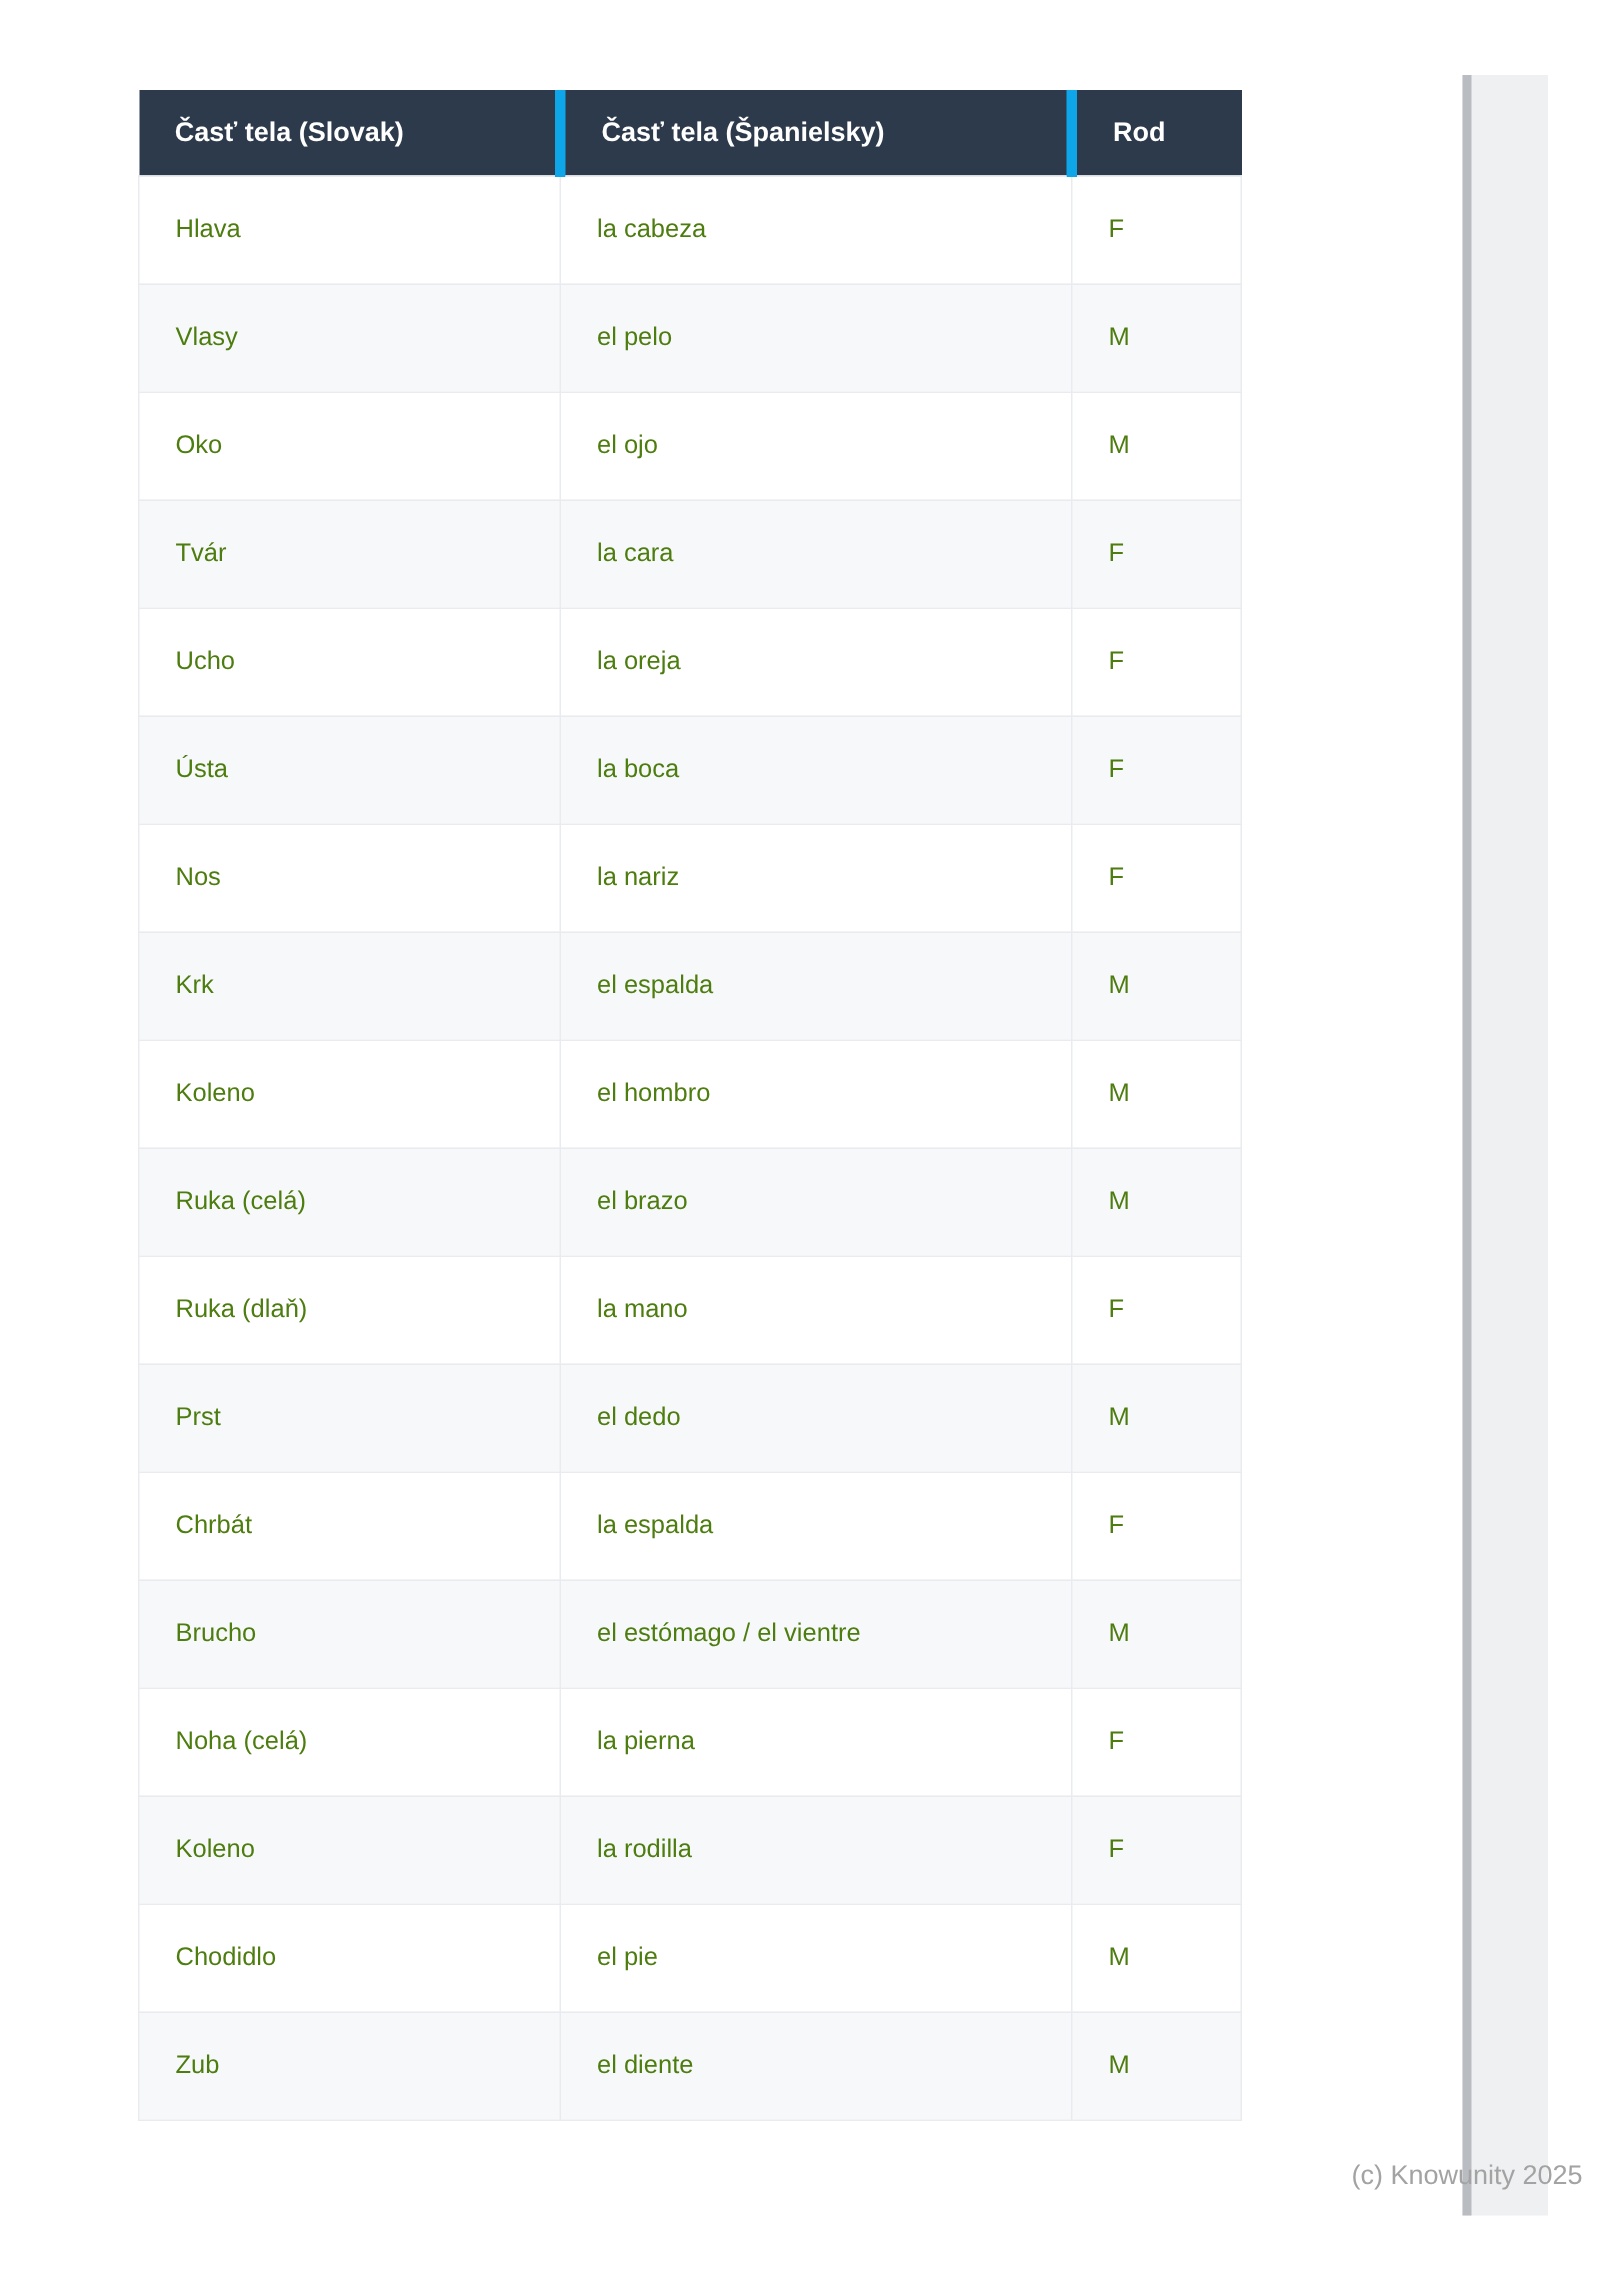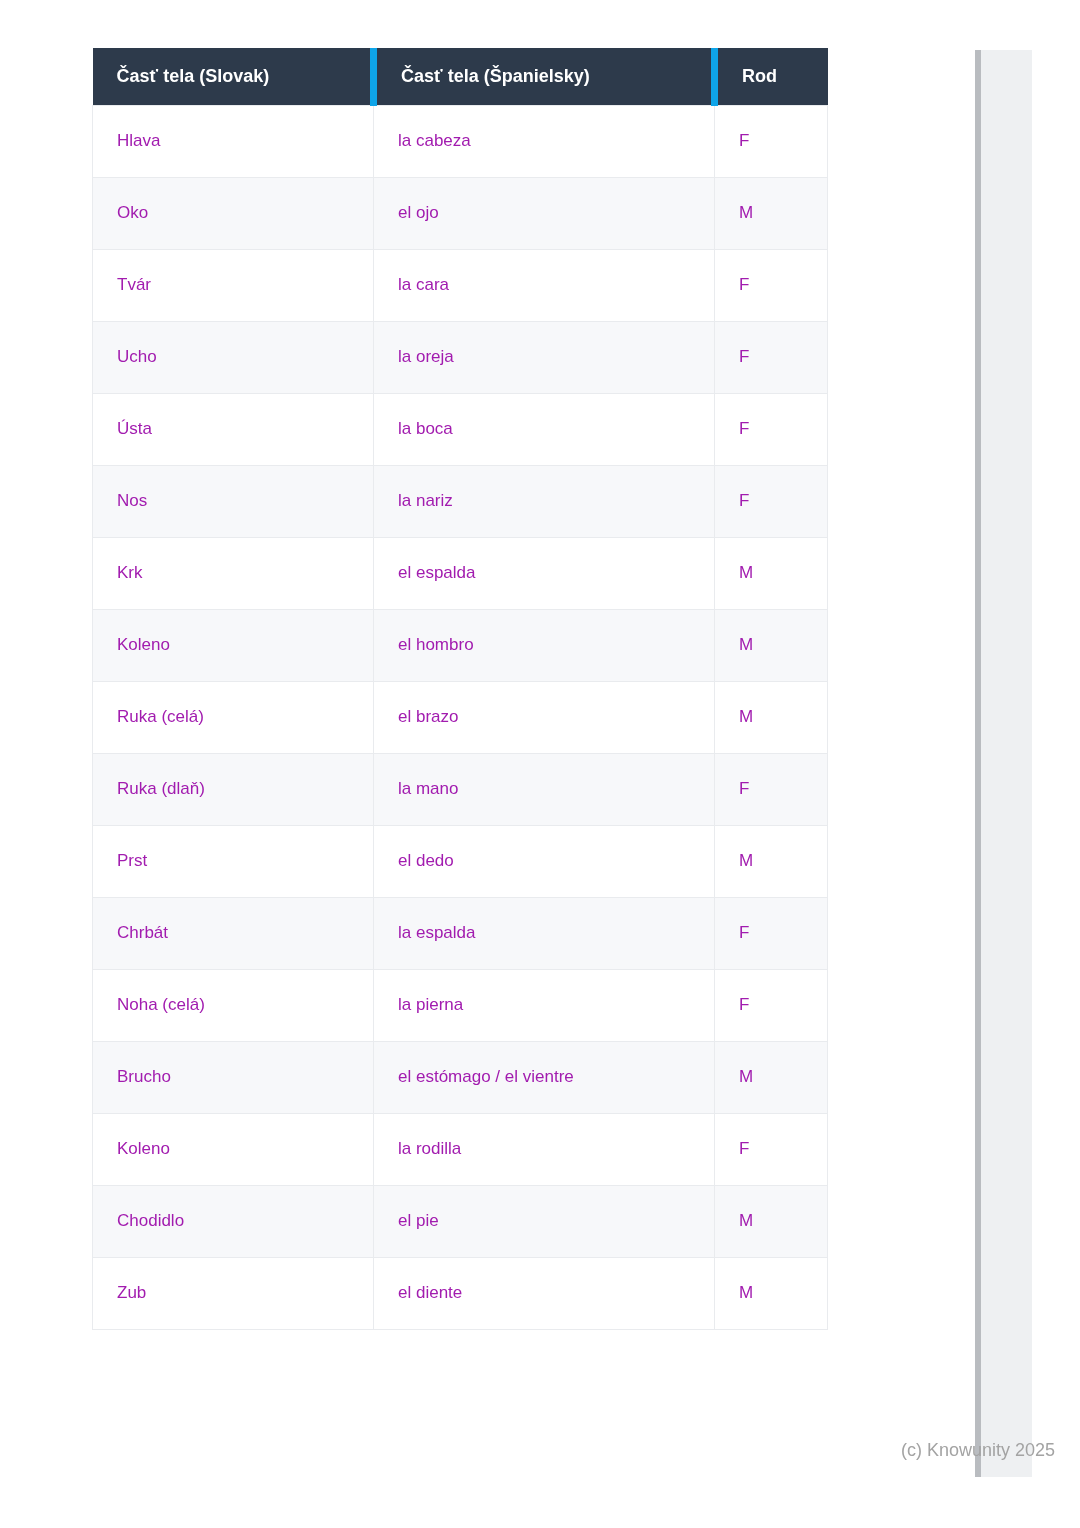--- a/index.html
+++ b/index.html
@@ -6,21 +6,21 @@
   html, body { width: 1080px; height: 1528px; }
   body {
     position: relative;
     background: #ffffff;
     font-family: "Liberation Sans", "DejaVu Sans", sans-serif;
     overflow: hidden;
   }
   .vocab-table {
     position: absolute;
     left: 92px;
-    top: 48px;
+    top: 60px;
     width: 735px;
     border-collapse: collapse;
     table-layout: fixed;
   }
   .vocab-table col.c1 { width: 281px; }
   .vocab-table col.c2 { width: 341px; }
   .vocab-table col.c3 { width: 113px; }
   .vocab-table thead th {
     background: #2d3a4b;
     color: #ffffff;
@@ -28,21 +28,21 @@
     font-weight: 700;
     text-align: left;
     height: 57px;
     padding: 0 8px 0 24px;
     vertical-align: middle;
   }
   .vocab-table thead th + th { border-left: 7px solid #0ea5e9; }
   .vocab-table tbody td {
     height: 72px;
     font-size: 17px;
-    color: #a21caf;
+    color: #4d7c0f;
     padding: 0 8px 0 24px;
     vertical-align: middle;
     border: 1px solid #e9ebee;
     background: #ffffff;
   }
   .vocab-table tbody tr:nth-child(even) td { background: #f7f8fa; }
   .next-page-edge {
     position: absolute;
     left: 975px;
     top: 50px;
@@ -76,20 +76,25 @@
       <th>Časť tela (Slovak)</th>
       <th>Časť tela (Španielsky)</th>
       <th>Rod</th>
     </tr>
   </thead>
   <tbody>
       <tr>
         <td>Hlava</td>
         <td>la cabeza</td>
         <td>F</td>
+      </tr>
+      <tr>
+        <td>Vlasy</td>
+        <td>el pelo</td>
+        <td>M</td>
       </tr>
       <tr>
         <td>Oko</td>
         <td>el ojo</td>
         <td>M</td>
       </tr>
       <tr>
         <td>Tvár</td>
         <td>la cara</td>
         <td>F</td>
@@ -133,28 +138,28 @@
         <td>Prst</td>
         <td>el dedo</td>
         <td>M</td>
       </tr>
       <tr>
         <td>Chrbát</td>
         <td>la espalda</td>
         <td>F</td>
       </tr>
       <tr>
+        <td>Brucho</td>
+        <td>el estómago / el vientre</td>
+        <td>M</td>
+      </tr>
+      <tr>
         <td>Noha (celá)</td>
         <td>la pierna</td>
         <td>F</td>
-      </tr>
-      <tr>
-        <td>Brucho</td>
-        <td>el estómago / el vientre</td>
-        <td>M</td>
       </tr>
       <tr>
         <td>Koleno</td>
         <td>la rodilla</td>
         <td>F</td>
       </tr>
       <tr>
         <td>Chodidlo</td>
         <td>el pie</td>
         <td>M</td>

